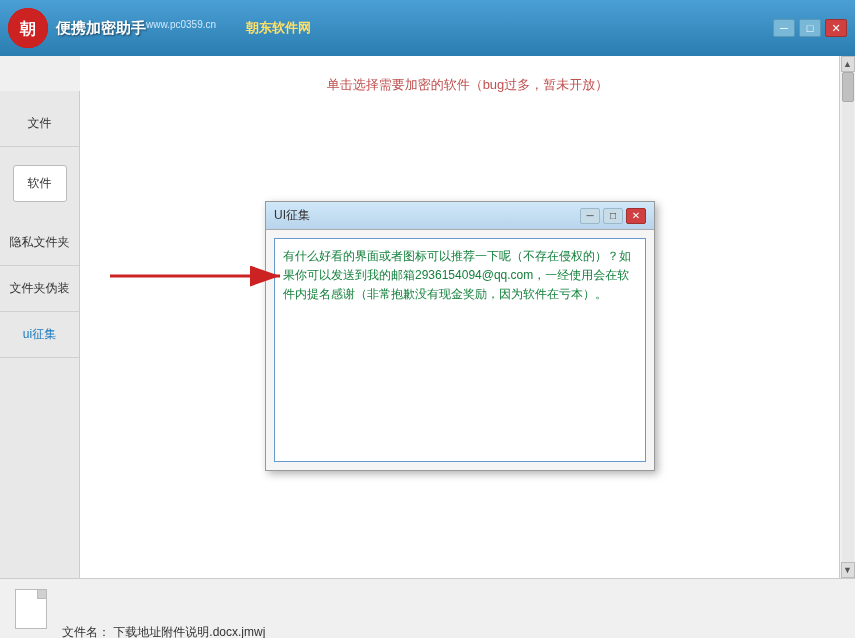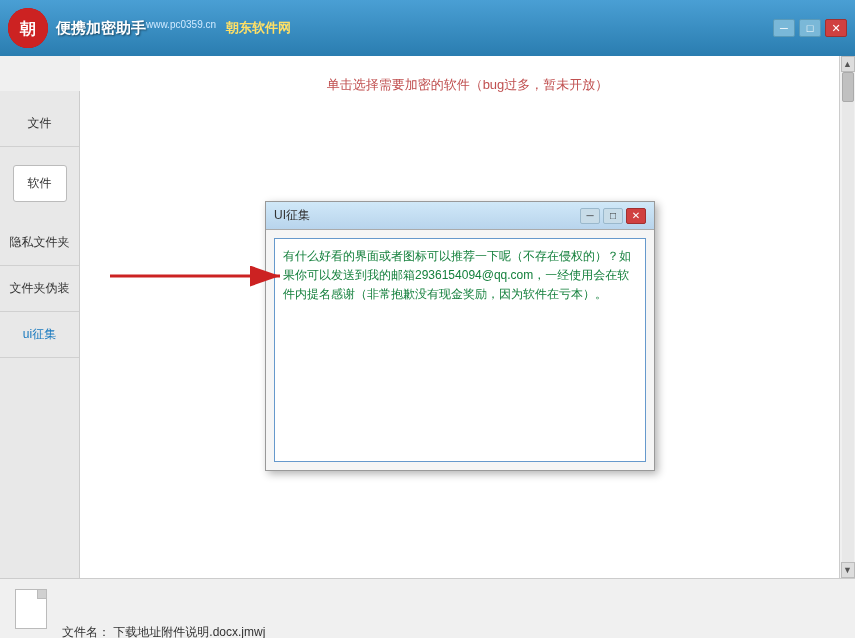--- a/index.html
+++ b/index.html
@@ -290,21 +290,21 @@
     <div class="title-logo">
       <svg width="40" height="40" viewBox="0 0 40 40">
         <circle cx="20" cy="20" r="20" fill="#cc2222"></circle>
         <text x="20" y="26" text-anchor="middle" fill="white" font-size="16" font-weight="bold" font-family="SimSun">朝</text>
       </svg>
     </div>
     <div class="title-text-block">
       <span class="title-main">便携加密助手</span>
       <span class="title-sub">www.pc0359.cn</span>
     </div>
-    <div style="margin-left:2px; color:#ffe066; font-size:13px; font-weight:bold;">朝东软件网</div>
+    <div style="margin-left:22px; color:#ffe066; font-size:13px; font-weight:bold;">朝东软件网</div>
   </div>
   <div class="title-controls">
     <div class="win-btn">─</div>
     <div class="win-btn">□</div>
     <div class="win-btn close">✕</div>
   </div>
 </div>
 
 <div class="main-container">
 

